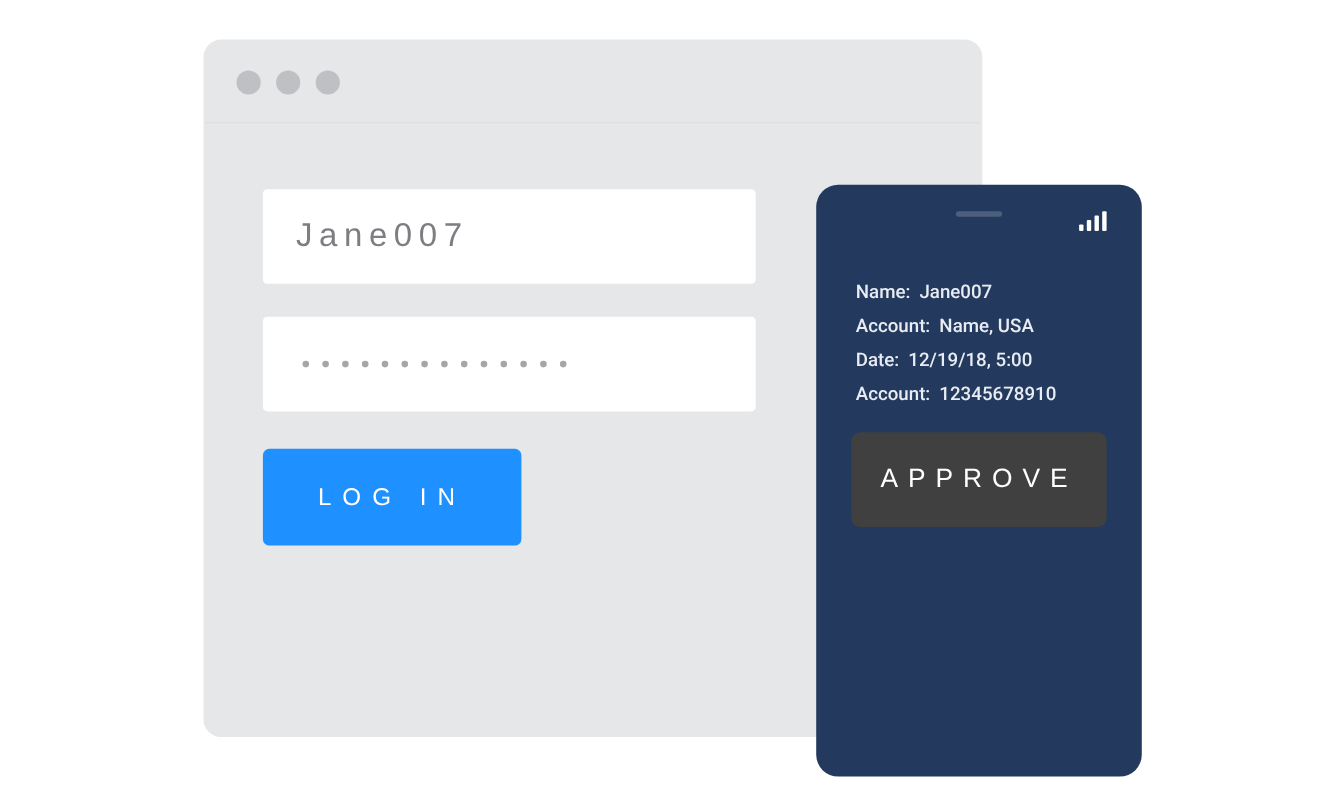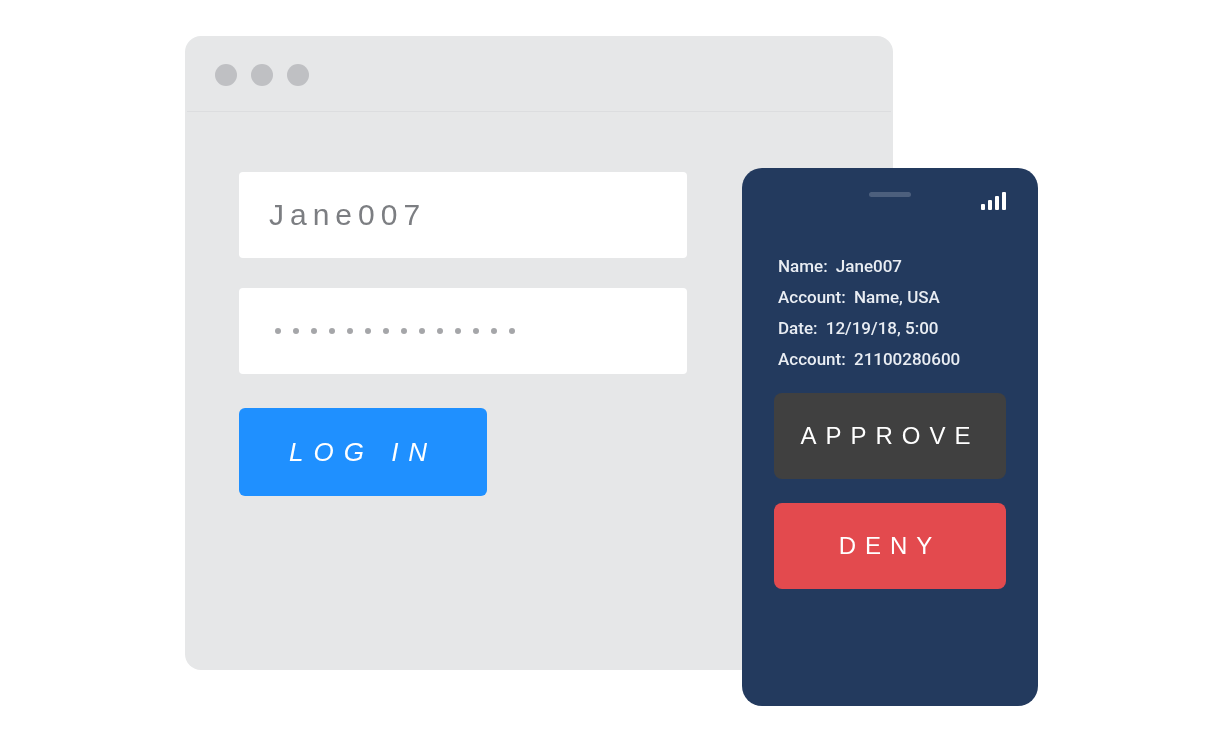--- a/index.html
+++ b/index.html
@@ -88,25 +88,24 @@
     }
 
     .login-button {
       margin-top: 4px;
       height: 88px;
       padding: 0 50px;
       background: #1f90ff;
       color: #ffffff;
       border: none;
       border-radius: 6px;
-      font-size: 26px;
+      font-size: 22px;
       letter-spacing: 10px;
       font-weight: 400;
       cursor: pointer;
-      font-style: italic;
     }
 
     .phone {
       position: absolute;
       left: 740px;
       top: 166px;
       width: 296px;
       height: 538px;
       background: #233a5e;
       border-radius: 20px;
@@ -250,21 +249,20 @@
     <div class="detail-row">
       <span>Account:</span>
       <span>Name, USA</span>
     </div>
     <div class="detail-row">
       <span>Date:</span>
       <span>12/19/18, 5:00</span>
     </div>
     <div class="detail-row">
       <span>Account:</span>
-      <span>21100280600</span>
+      <span>12345678910</span>
     </div>
   </div>
 
   <div class="action-buttons">
     <button class="approve-button">APPROVE</button>
-    <button class="deny-button">DENY</button>
   </div>
 </div>
 
 </body></html>

